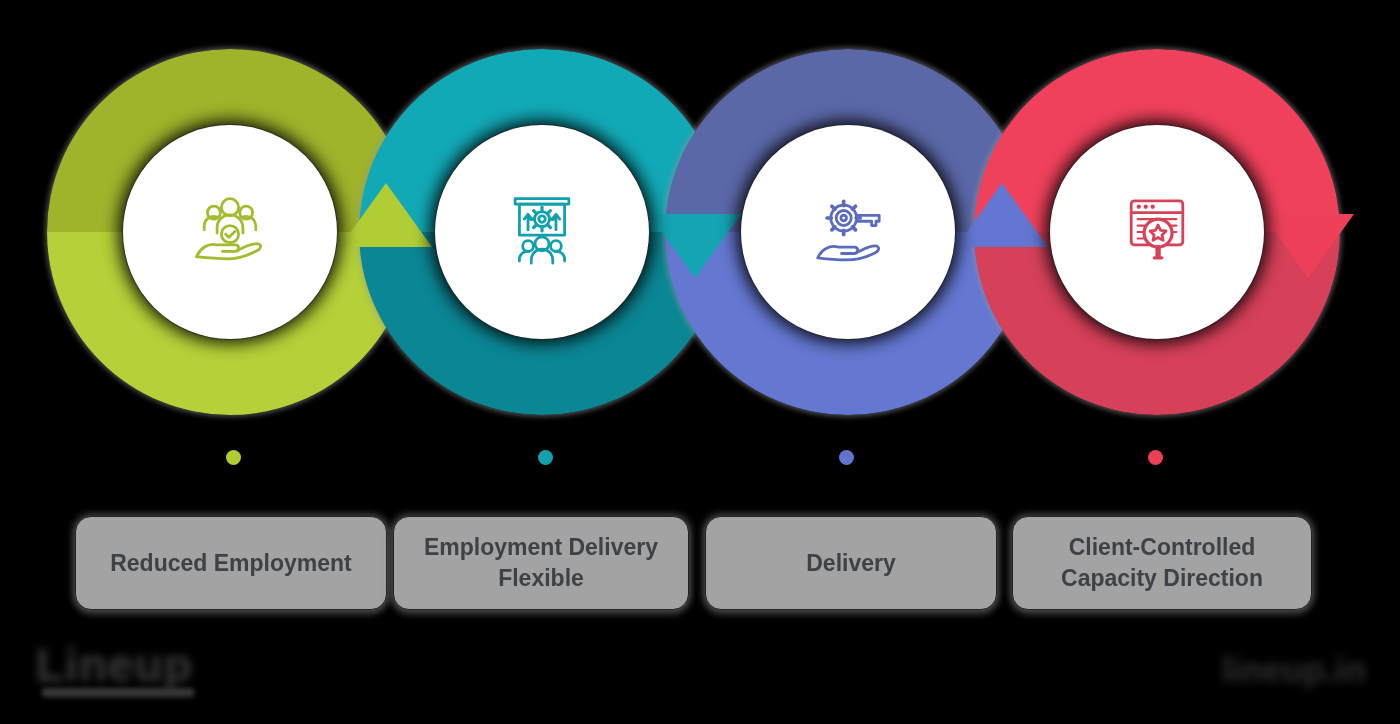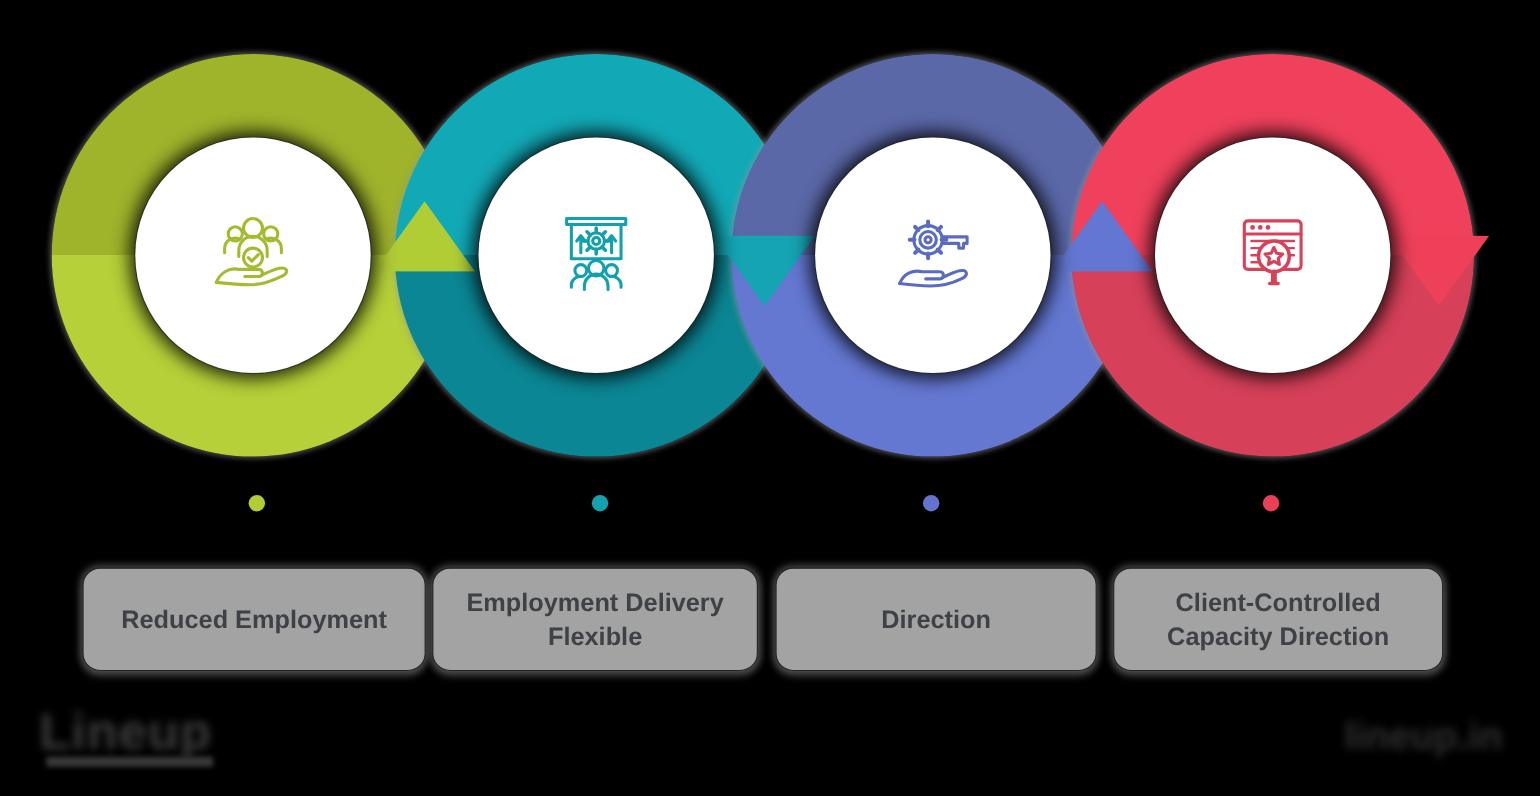--- a/index.html
+++ b/index.html
@@ -145,21 +145,21 @@
   <div class="dot d3" style="background: rgb(233, 64, 88);"></div>
 
   <div class="label-box b0">
     <span>Reduced Employment</span>
   </div>
   <div class="label-box b1">
     <span>Employment Delivery</span>
     <span>Flexible</span>
   </div>
   <div class="label-box b2">
-    <span>Direction</span>
+    <span>Delivery</span>
   </div>
   <div class="label-box b3">
     <span>Client-Controlled</span>
     <span>Capacity Direction</span>
   </div>
 
   <div class="logo-left">Lineup</div>
   <div class="logo-tagline"></div>
   <div class="watermark-right">lineup.in</div>
 

